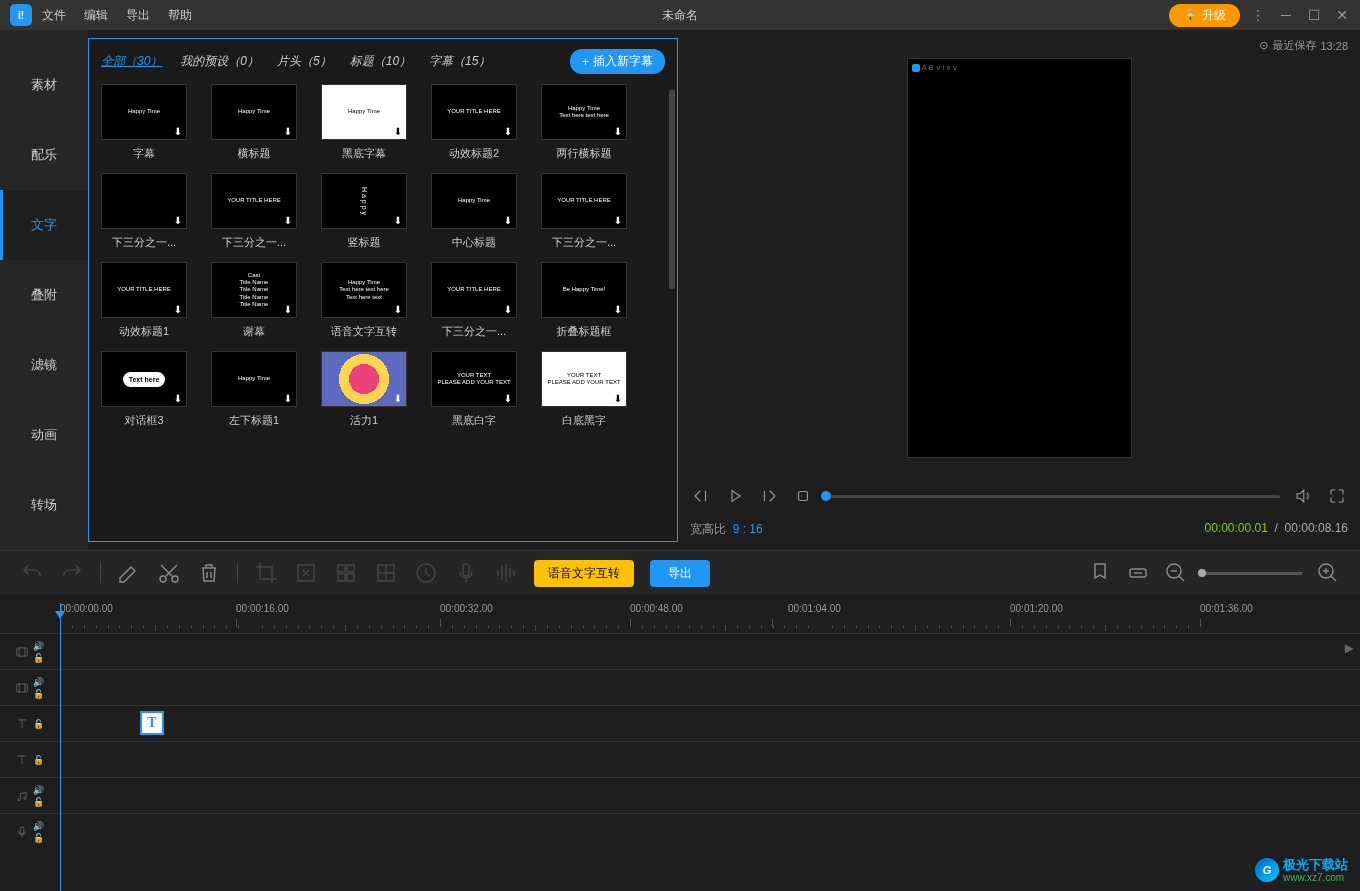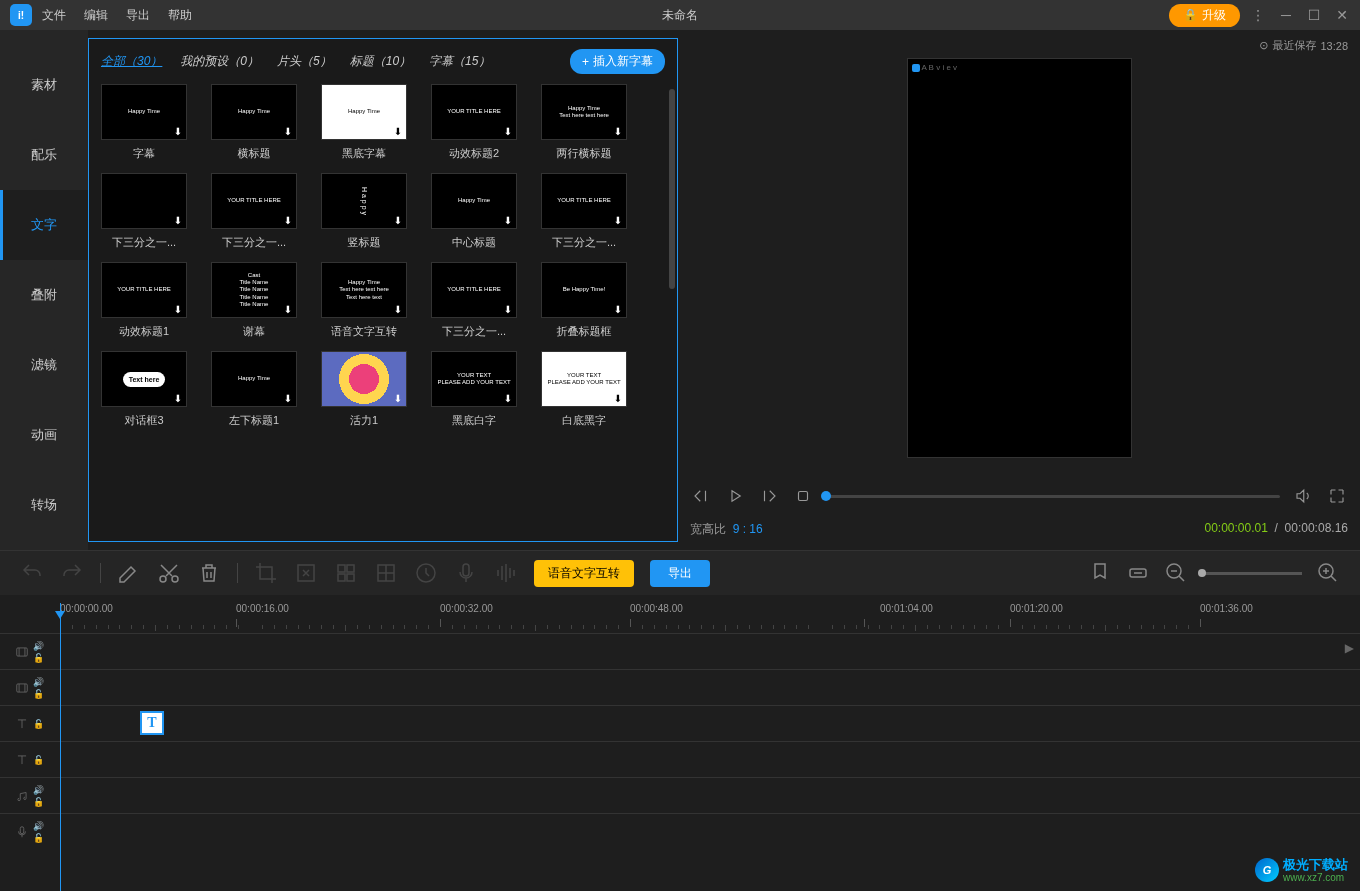--- a/index.html
+++ b/index.html
@@ -530,21 +530,21 @@
       <div class="ruler-minor" style="left: 701.25px;"></div>
       <div class="ruler-minor" style="left: 713.125px;"></div>
       <div class="ruler-minor mid" style="left: 725px;"></div>
       <div class="ruler-minor" style="left: 736.875px;"></div>
       <div class="ruler-minor" style="left: 748.75px;"></div>
       <div class="ruler-minor" style="left: 760.625px;"></div>
       <div class="ruler-minor" style="left: 772.5px;"></div>
       <div class="ruler-minor" style="left: 784.375px;"></div>
       <div class="ruler-minor" style="left: 796.25px;"></div>
       <div class="ruler-minor" style="left: 808.125px;"></div>
-      <div class="ruler-mark" style="left: 864px; padding-left: 16px;">00:01:04.00</div>
+      <div class="ruler-mark" style="left: 772px; padding-left: 16px;">00:01:04.00</div>
       <div class="ruler-minor" style="left: 831.875px;"></div>
       <div class="ruler-minor" style="left: 843.75px;"></div>
       <div class="ruler-minor" style="left: 855.625px;"></div>
       <div class="ruler-minor" style="left: 867.5px;"></div>
       <div class="ruler-minor" style="left: 879.375px;"></div>
       <div class="ruler-minor" style="left: 891.25px;"></div>
       <div class="ruler-minor" style="left: 903.125px;"></div>
       <div class="ruler-minor mid" style="left: 915px;"></div>
       <div class="ruler-minor" style="left: 926.875px;"></div>
       <div class="ruler-minor" style="left: 938.75px;"></div>

